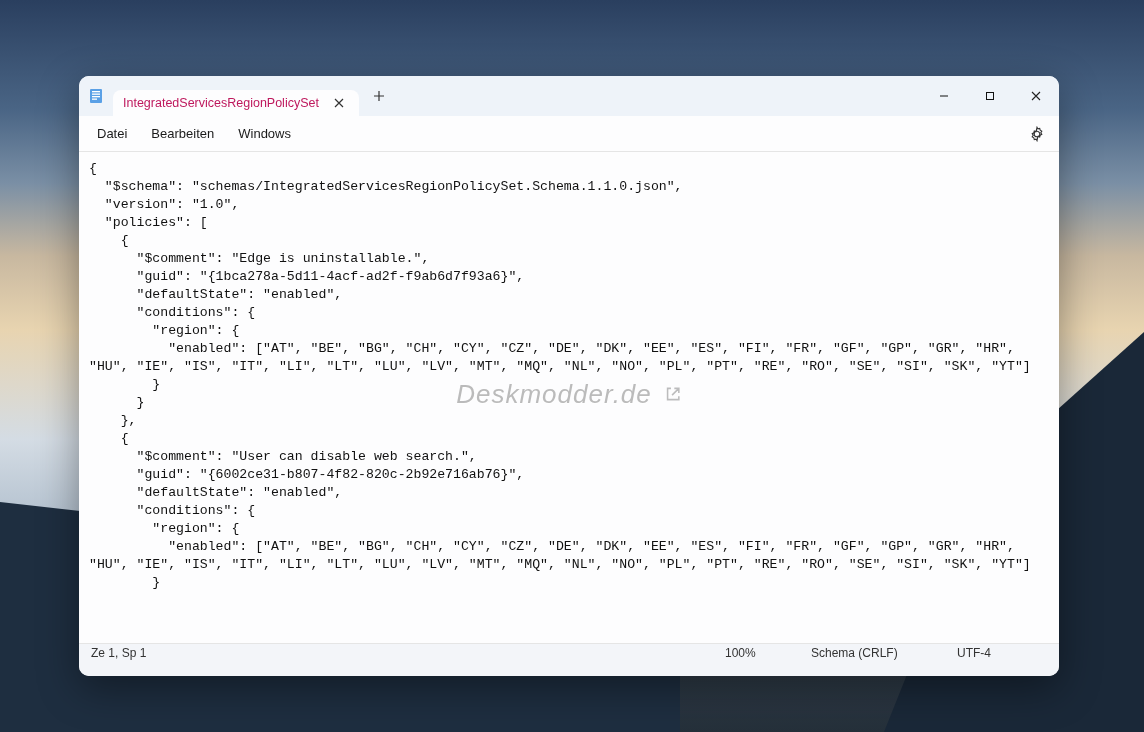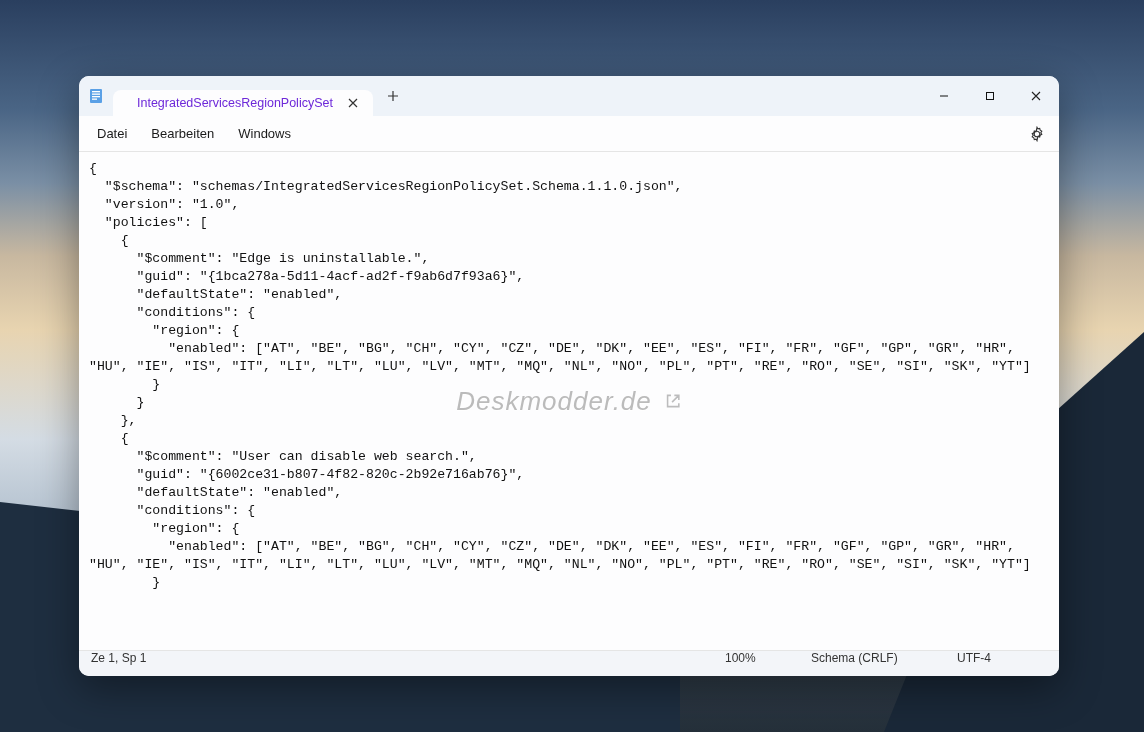--- a/index.html
+++ b/index.html
@@ -60,23 +60,23 @@
     background:#eef3f9;
   }
   .appicon{
     width:34px;display:flex;align-items:center;justify-content:center;
   }
   .appicon svg{width:16px;height:16px;}
   .tab{
     display:flex;align-items:center;gap:10px;
     background:#fdfdfe;
     border-top-left-radius:8px;border-top-right-radius:8px;
-    padding:0 10px 0 24px;
+    padding:0 10px 0 10px;
     margin-top:14px;
-    font-size:12.5px;color:#6d28d9;
+    font-size:12.5px;color:#be185d;
     border-bottom:1px solid #fdfdfe;
     position:relative;
   }
   .tab-close{
     width:20px;height:20px;display:flex;align-items:center;justify-content:center;
     border-radius:4px;font-size:13px;color:#444;
   }
   .newtab{
     width:40px;display:flex;align-items:center;justify-content:center;
     color:#444;font-size:17px;
@@ -113,41 +113,41 @@
     color:#111;
     white-space:pre-wrap;
     word-break:break-word;
     overflow:hidden;
     background:#fdfdfe;
     position:relative;
   }
 
   .watermark{
     position:absolute;
-    left:50%;top:240px;
+    left:50%;top:233px;
     transform:translateX(-50%);
     font-family:"Segoe UI",sans-serif;
     font-size:26px;
     font-weight:500;
     font-style:italic;
     letter-spacing:1px;
     color:rgba(120,120,120,.5);
     text-shadow:0 1px 1px #fff;
     pointer-events:none;
     display:flex;align-items:center;gap:12px;
   }
   .watermark svg{width:18px;height:18px;opacity:.55;}
 
   .statusbar{
     height:26px;
     background:#f3f5f9;
     border-top:1px solid #e5e5e5;
-    display:flex;align-items:flex-start;
+    display:flex;align-items:flex-end;
     font-size:12px;color:#333;
-    padding:0 12px;
+    padding:16px 12px;
   }
   .status-left{flex:0 0 auto;}
   .status-gap{flex:1;}
   .status-cell{width:120px;text-align:left;margin-left:26px;}
   .status-cell.enc{width:90px;}
   .status-cell.zoom{width:60px;}
 
   [data-interactable="true"]{cursor:default;}
 </style>
 </head>

